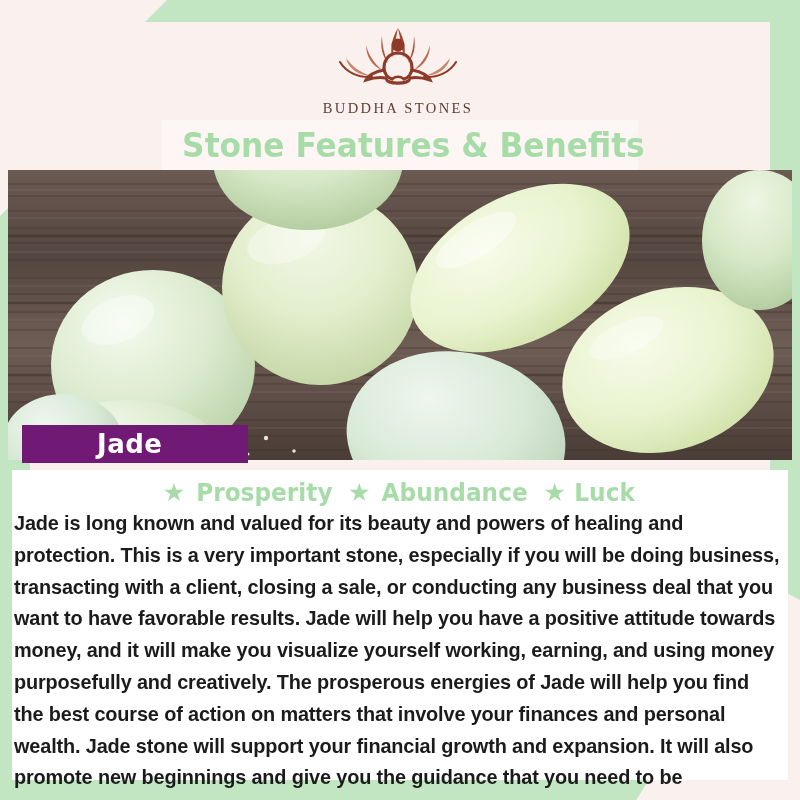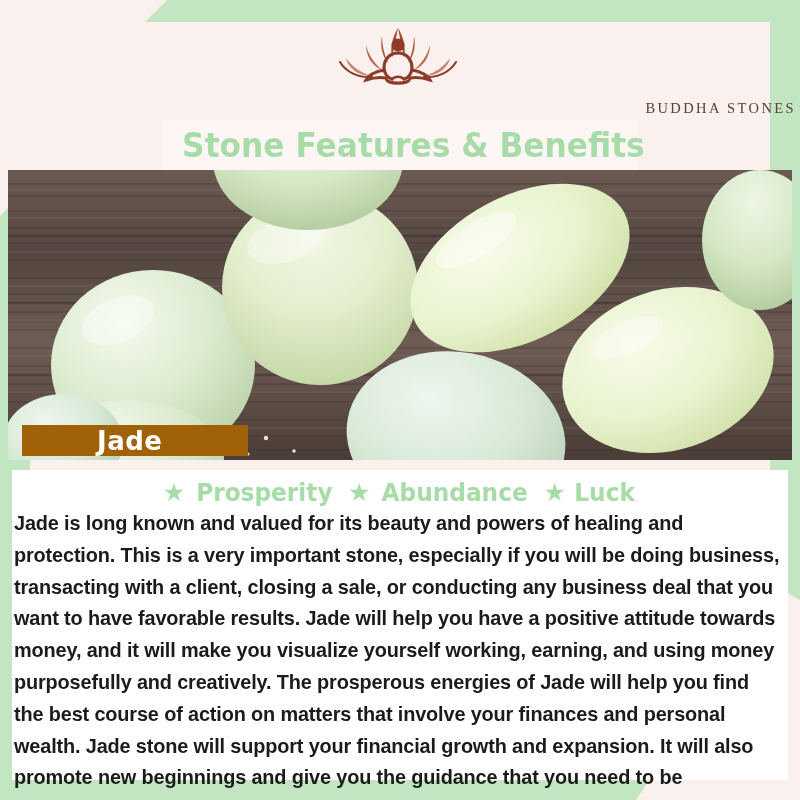--- a/index.html
+++ b/index.html
@@ -60,21 +60,21 @@
     height: 37px;
     clip-path: polygon(0 0, 100% 0, calc(100% - 24px) 100%, 0 100%);
   }
 
   
   #logo-block {
     position: absolute;
     left: 0; top: 18px;
     width: 796px;
     z-index: 3;
-    text-align: right;
+    text-align: center;
   }
   #lotus-logo { display: block; margin: 0 auto; }
   #brand-name {
     margin-top: 4px;
     font-family: "Liberation Serif", serif;
     font-size: 14.5px;
     letter-spacing: 2.4px;
     color: #5a4039;
     font-weight: 400;
   }
@@ -113,22 +113,22 @@
     background: #4a3b35;
   }
   #photo svg { display: block; width: 784px; height: 290px; }
 
   
   #jade-banner {
     position: absolute;
     left: 22px;
     top: 425px;
     width: 226px;
-    height: 31px;
-    background: #a16207;
+    height: 38px;
+    background: #701a75;
     z-index: 4;
     display: flex;
     align-items: center;
   }
   #jade-label {
     font-family: "DejaVu Sans", sans-serif;
     font-size: 26px;
     font-weight: bold;
     color: #ffffff;
     margin-left: 75px;

